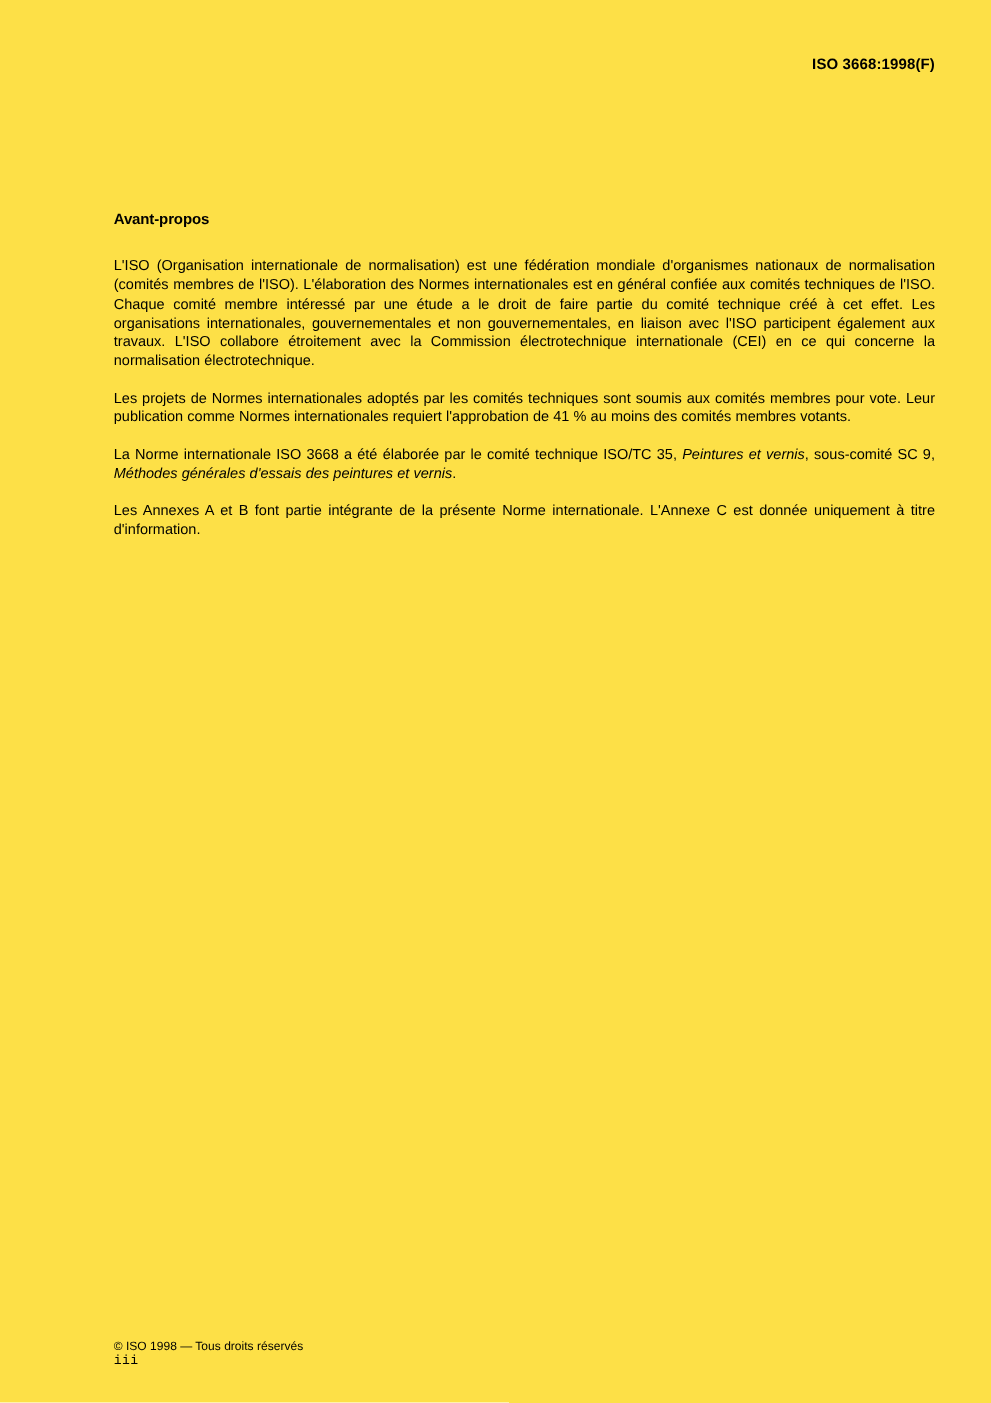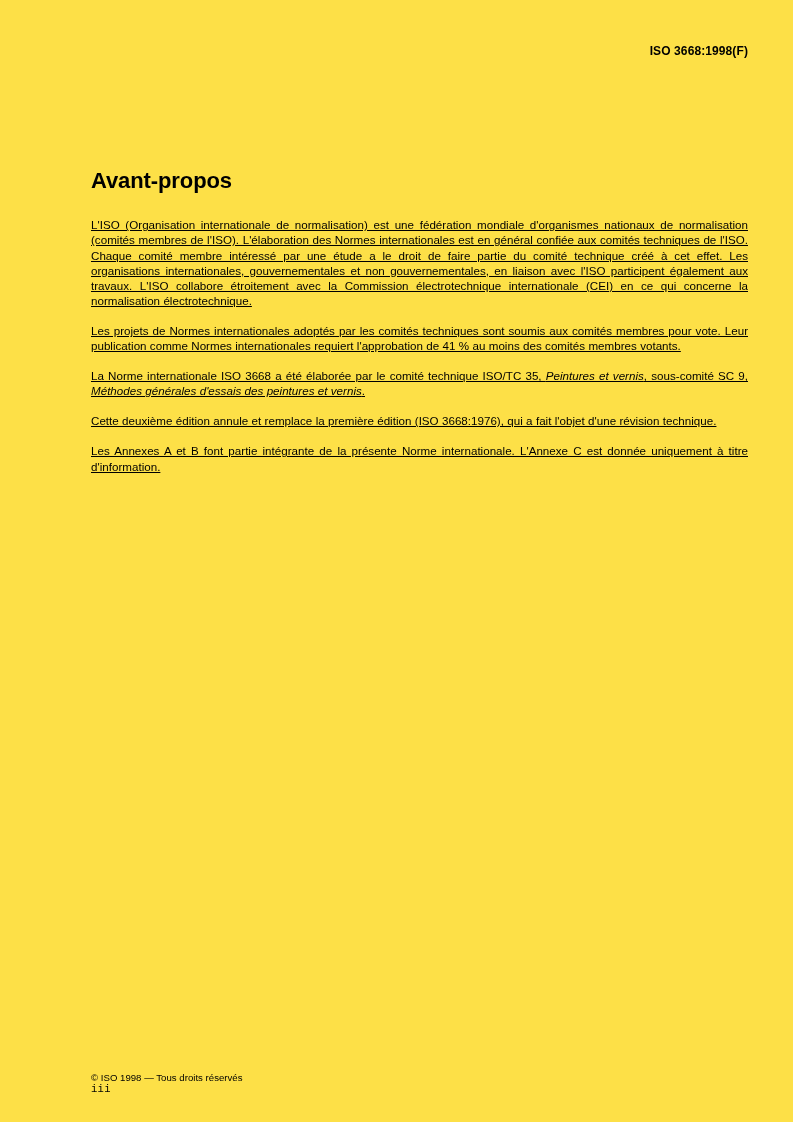--- a/index.html
+++ b/index.html
@@ -36,36 +36,35 @@
 
   
   .content {
     position: absolute;
     top: 168px;
     left: 91px;
     width: 657px;
   }
 
   .section-title {
-    font-size: 22px;
+    font-size: 12px;
     font-weight: bold;
     letter-spacing: -0.1px;
     margin: 0 0 23px 0;
     line-height: 1.2;
   }
 
   .para {
     font-size: 11.6px;
     line-height: 15.1px;
     text-align: justify;
     text-justify: inter-word;
     margin: 0 0 15px 0;
     letter-spacing: 0.01px;
     word-spacing: 0.1px;
-    text-decoration: underline;
   }
 
   .para:last-child {
     margin-bottom: 0;
   }
 
   .para i,
   .para em {
     font-style: italic;
   }
@@ -106,21 +105,20 @@
   <div class="content">
 
     <h1 class="section-title">Avant-propos</h1>
 
     <p class="para">L'ISO (Organisation internationale de normalisation) est une fédération mondiale d'organismes nationaux de normalisation (comités membres de l'ISO). L'élaboration des Normes internationales est en général confiée aux comités techniques de l'ISO. Chaque comité membre intéressé par une étude a le droit de faire partie du comité technique créé à cet effet. Les organisations internationales, gouvernementales et non gouvernementales, en liaison avec l'ISO participent également aux travaux. L'ISO collabore étroitement avec la Commission électrotechnique internationale (CEI) en ce qui concerne la normalisation électrotechnique.</p>
 
     <p class="para"><span>Les projets de Normes internationales adoptés par les comités techniques sont soumis aux comités membres pour vote. Leur publication comme Normes internationales requiert l'approbation de 41 % au moins des comités membres votants.</span></p>
 
     <p class="para"><span>La Norme internationale ISO 3668 a été élaborée par le comité technique ISO/TC 35, </span><i>Peintures et vernis</i><span>, sous-comité SC 9, </span><i>Méthodes générales d'essais des peintures et vernis</i><span>.</span></p>
 
-    <p class="para">Cette deuxième édition annule et remplace la première édition (ISO 3668:1976), qui a fait l'objet d'une révision technique.</p>
 
     <p class="para">Les Annexes A et B font partie intégrante de la présente Norme internationale. L'Annexe C est donnée uniquement à titre d'information.</p>
 
   </div>
 
   <div class="footer">
     <span class="footer-copyright">© ISO 1998 — Tous droits réservés</span>
     <span class="footer-pagenum">iii</span>
   </div>
 

